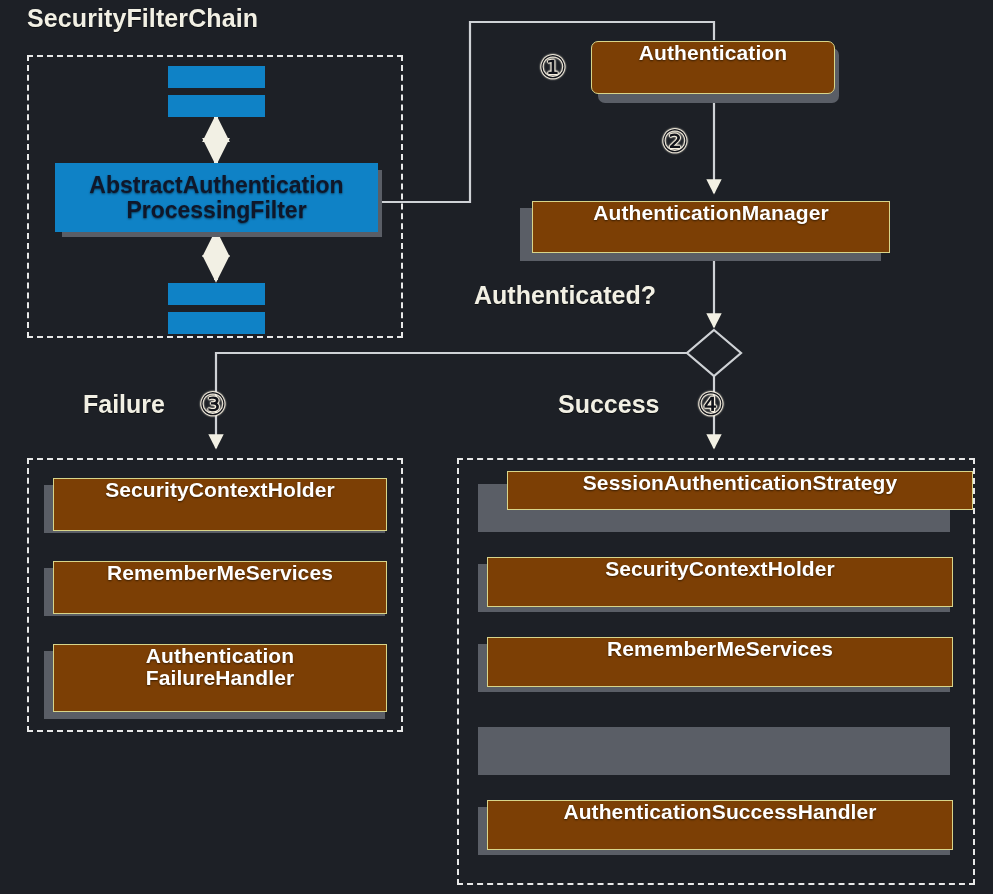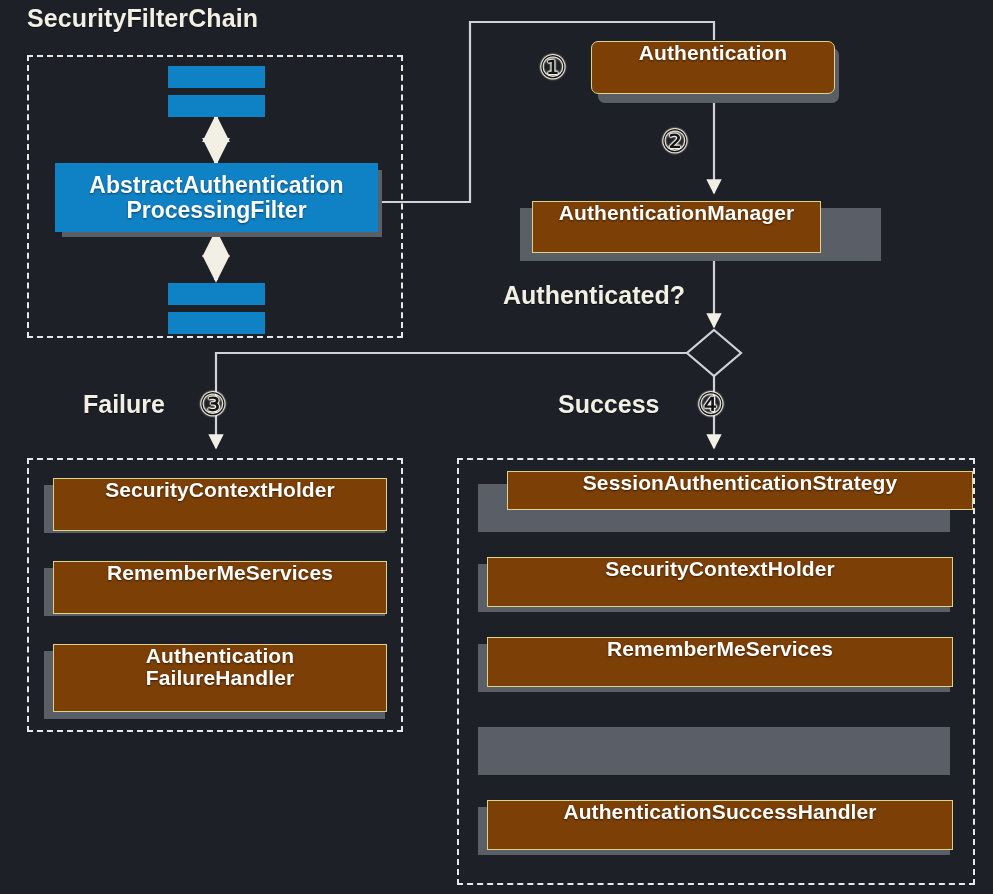--- a/index.html
+++ b/index.html
@@ -63,21 +63,21 @@
   .node-shadow.rounded { border-radius: 7px; }
 
   
   .filter-bar {
     background: #0f82c6;
     z-index: 3;
   }
   .filter-node {
     background: #0f82c6;
     border: none;
-    color: #ffffff;
+    color: #0f172a;
     font-size: 23px;
     font-weight: 700;
     display: flex;
     align-items: center;
     justify-content: center;
     text-align: center;
     line-height: 1.08;
     text-shadow: 0 1px 2px rgba(0,0,0,.5);
     z-index: 3;
   }
@@ -166,25 +166,25 @@
   <div class="abs step-badge" style="left:539px; top:52px;">①</div>
 
   <div class="abs node-shadow rounded" style="left:598px; top:48px; width:241px; height:55px;"></div>
   <div class="abs node rounded" style="left:591px; top:41px; width:244px; height:53px;">
     <span>Authentication</span>
   </div>
 
   <div class="abs step-badge" style="left:661px; top:126px;">②</div>
 
   <div class="abs node-shadow" style="left:520px; top:208px; width:361px; height:53px;"></div>
-  <div class="abs node" style="left:532px; top:201px; width:289px; height:52px;">
+  <div class="abs node" style="left:532px; top:201px; width:358px; height:52px;">
     <span>AuthenticationManager</span>
   </div>
 
-  <div class="abs edge-label" style="left:503px; top:281px;">Authenticated?</div>
+  <div class="abs edge-label" style="left:474px; top:281px;">Authenticated?</div>
 
   <div class="abs edge-label" style="left:83px; top:390px;">Failure</div>
   <div class="abs step-badge" style="left:199px; top:389px;">③</div>
 
   <div class="abs edge-label" style="left:558px; top:390px;">Success</div>
   <div class="abs step-badge" style="left:697px; top:389px;">④</div>
 
   <div class="abs group-box" style="left:27px; top:458px; width:376px; height:274px;"></div>
 
   <div class="abs node-shadow" style="left:44px; top:485px; width:341px; height:48px;"></div>

